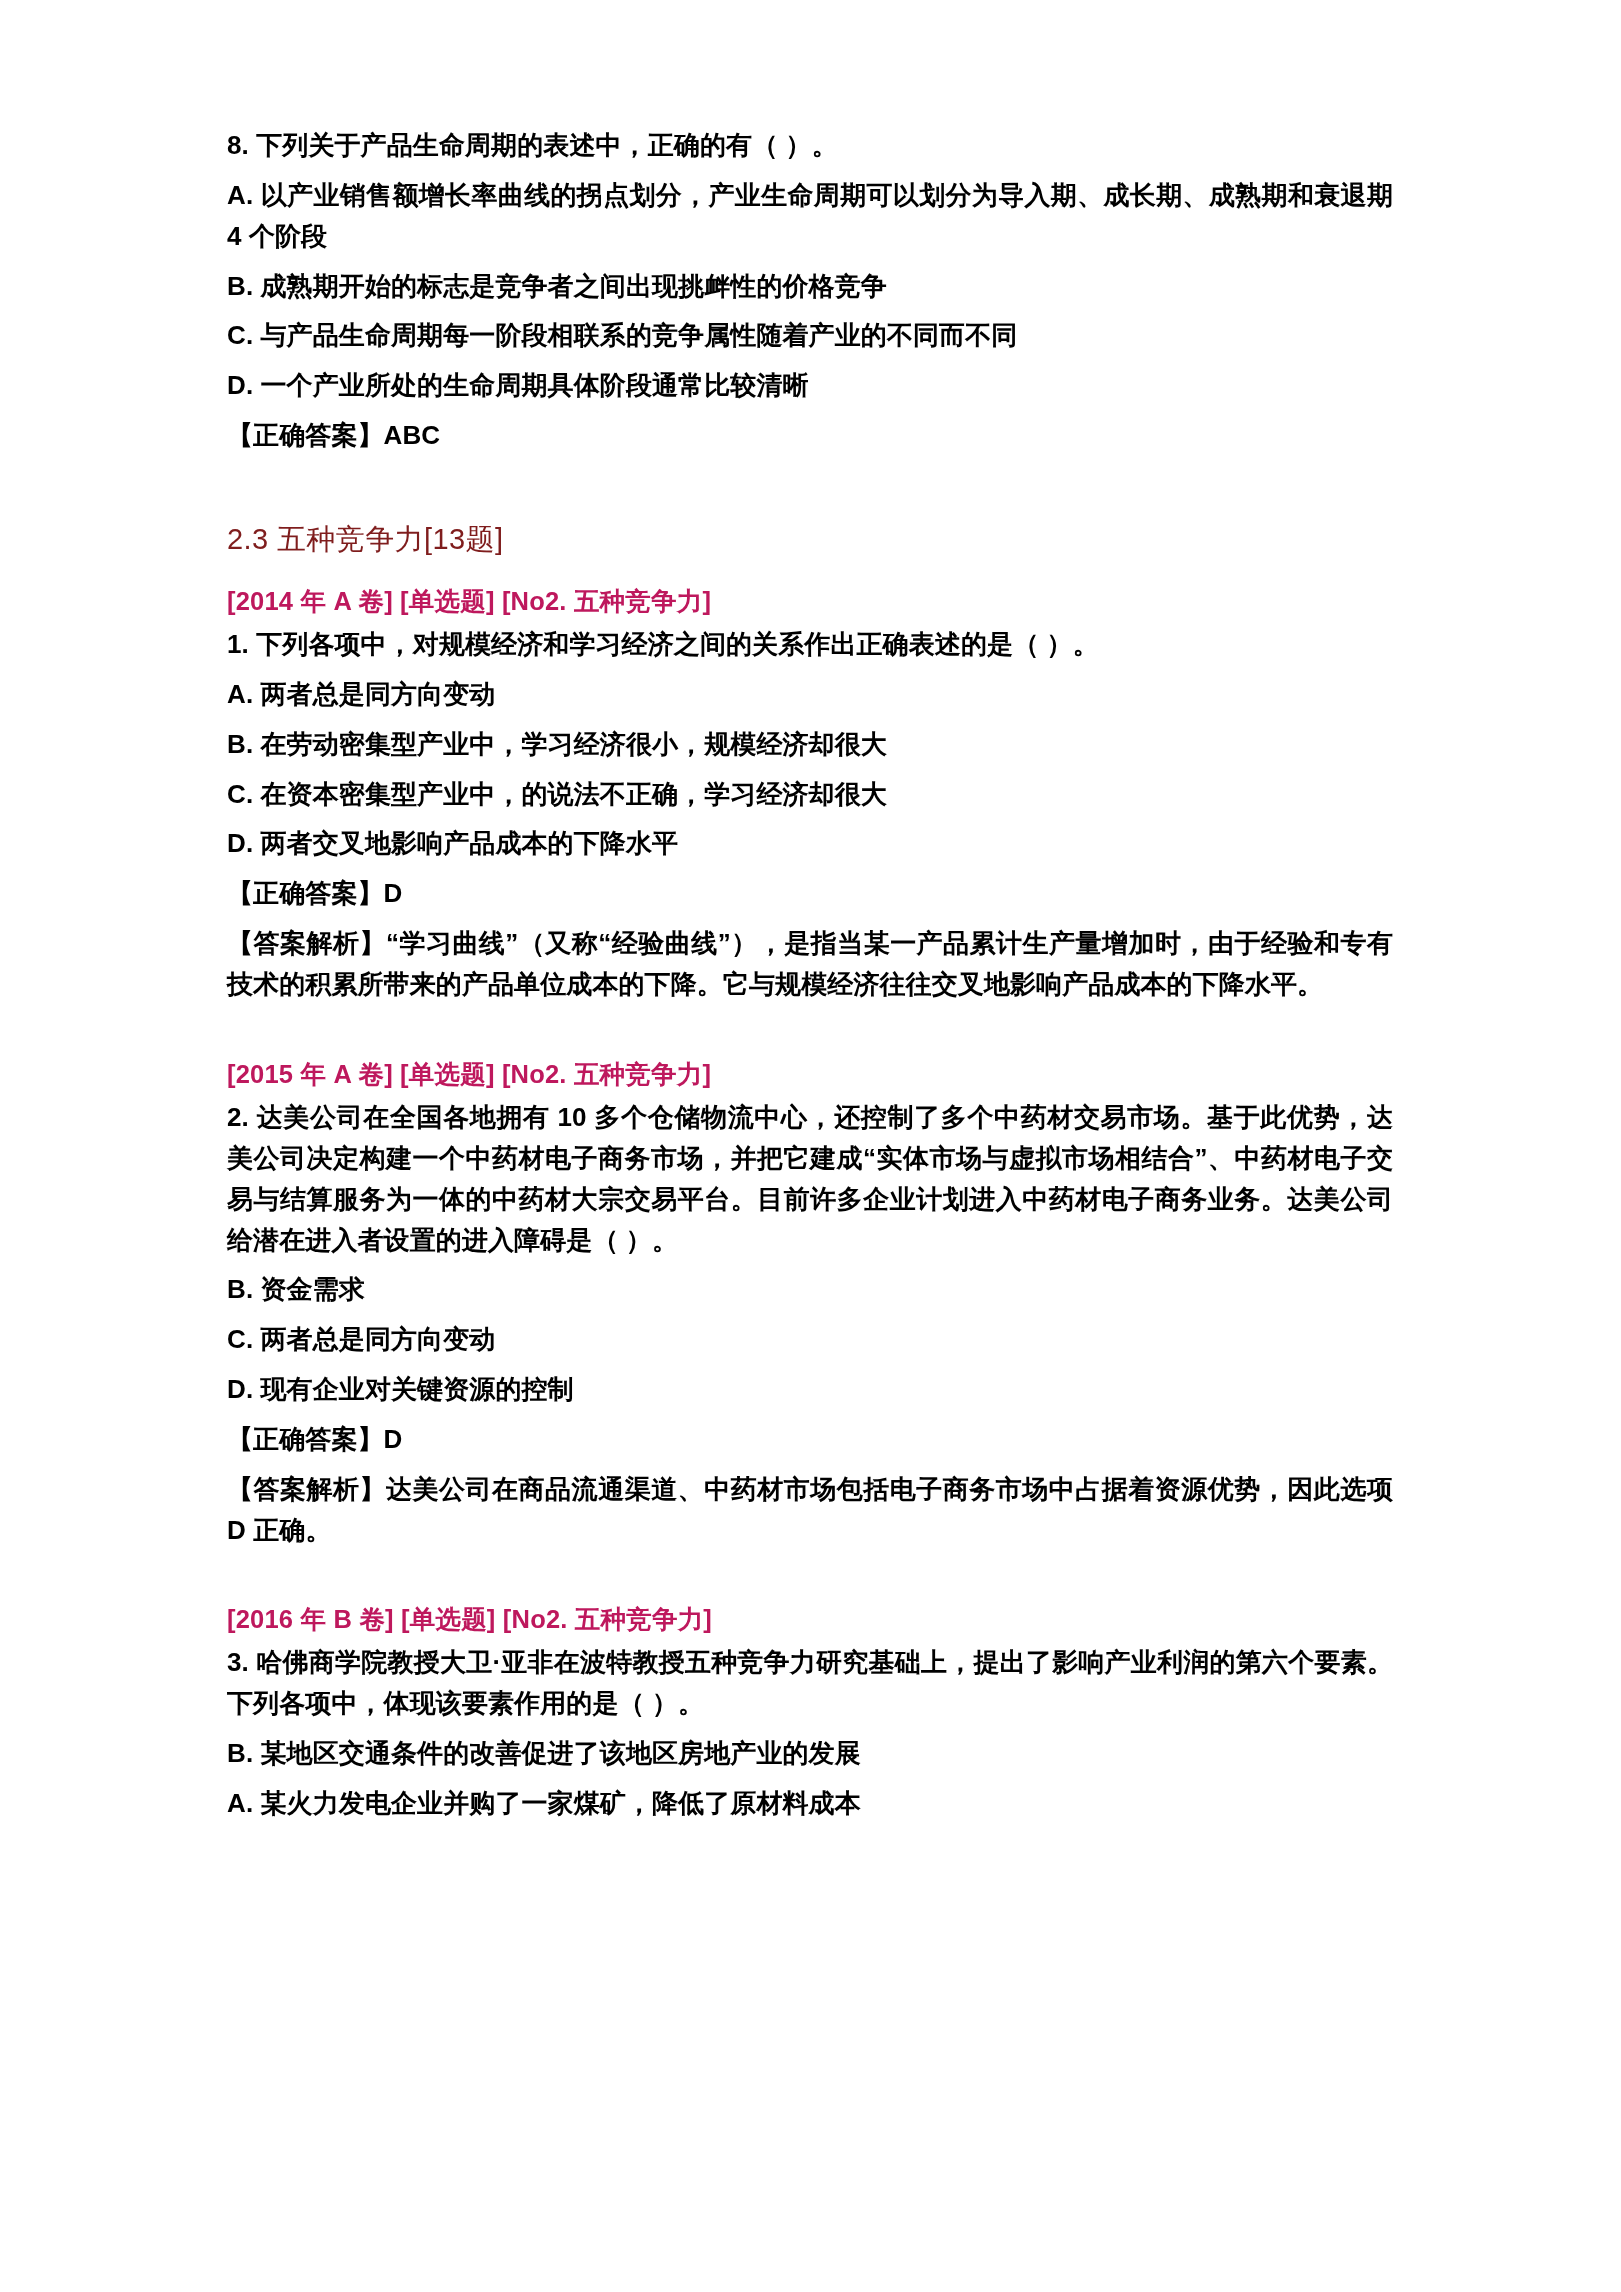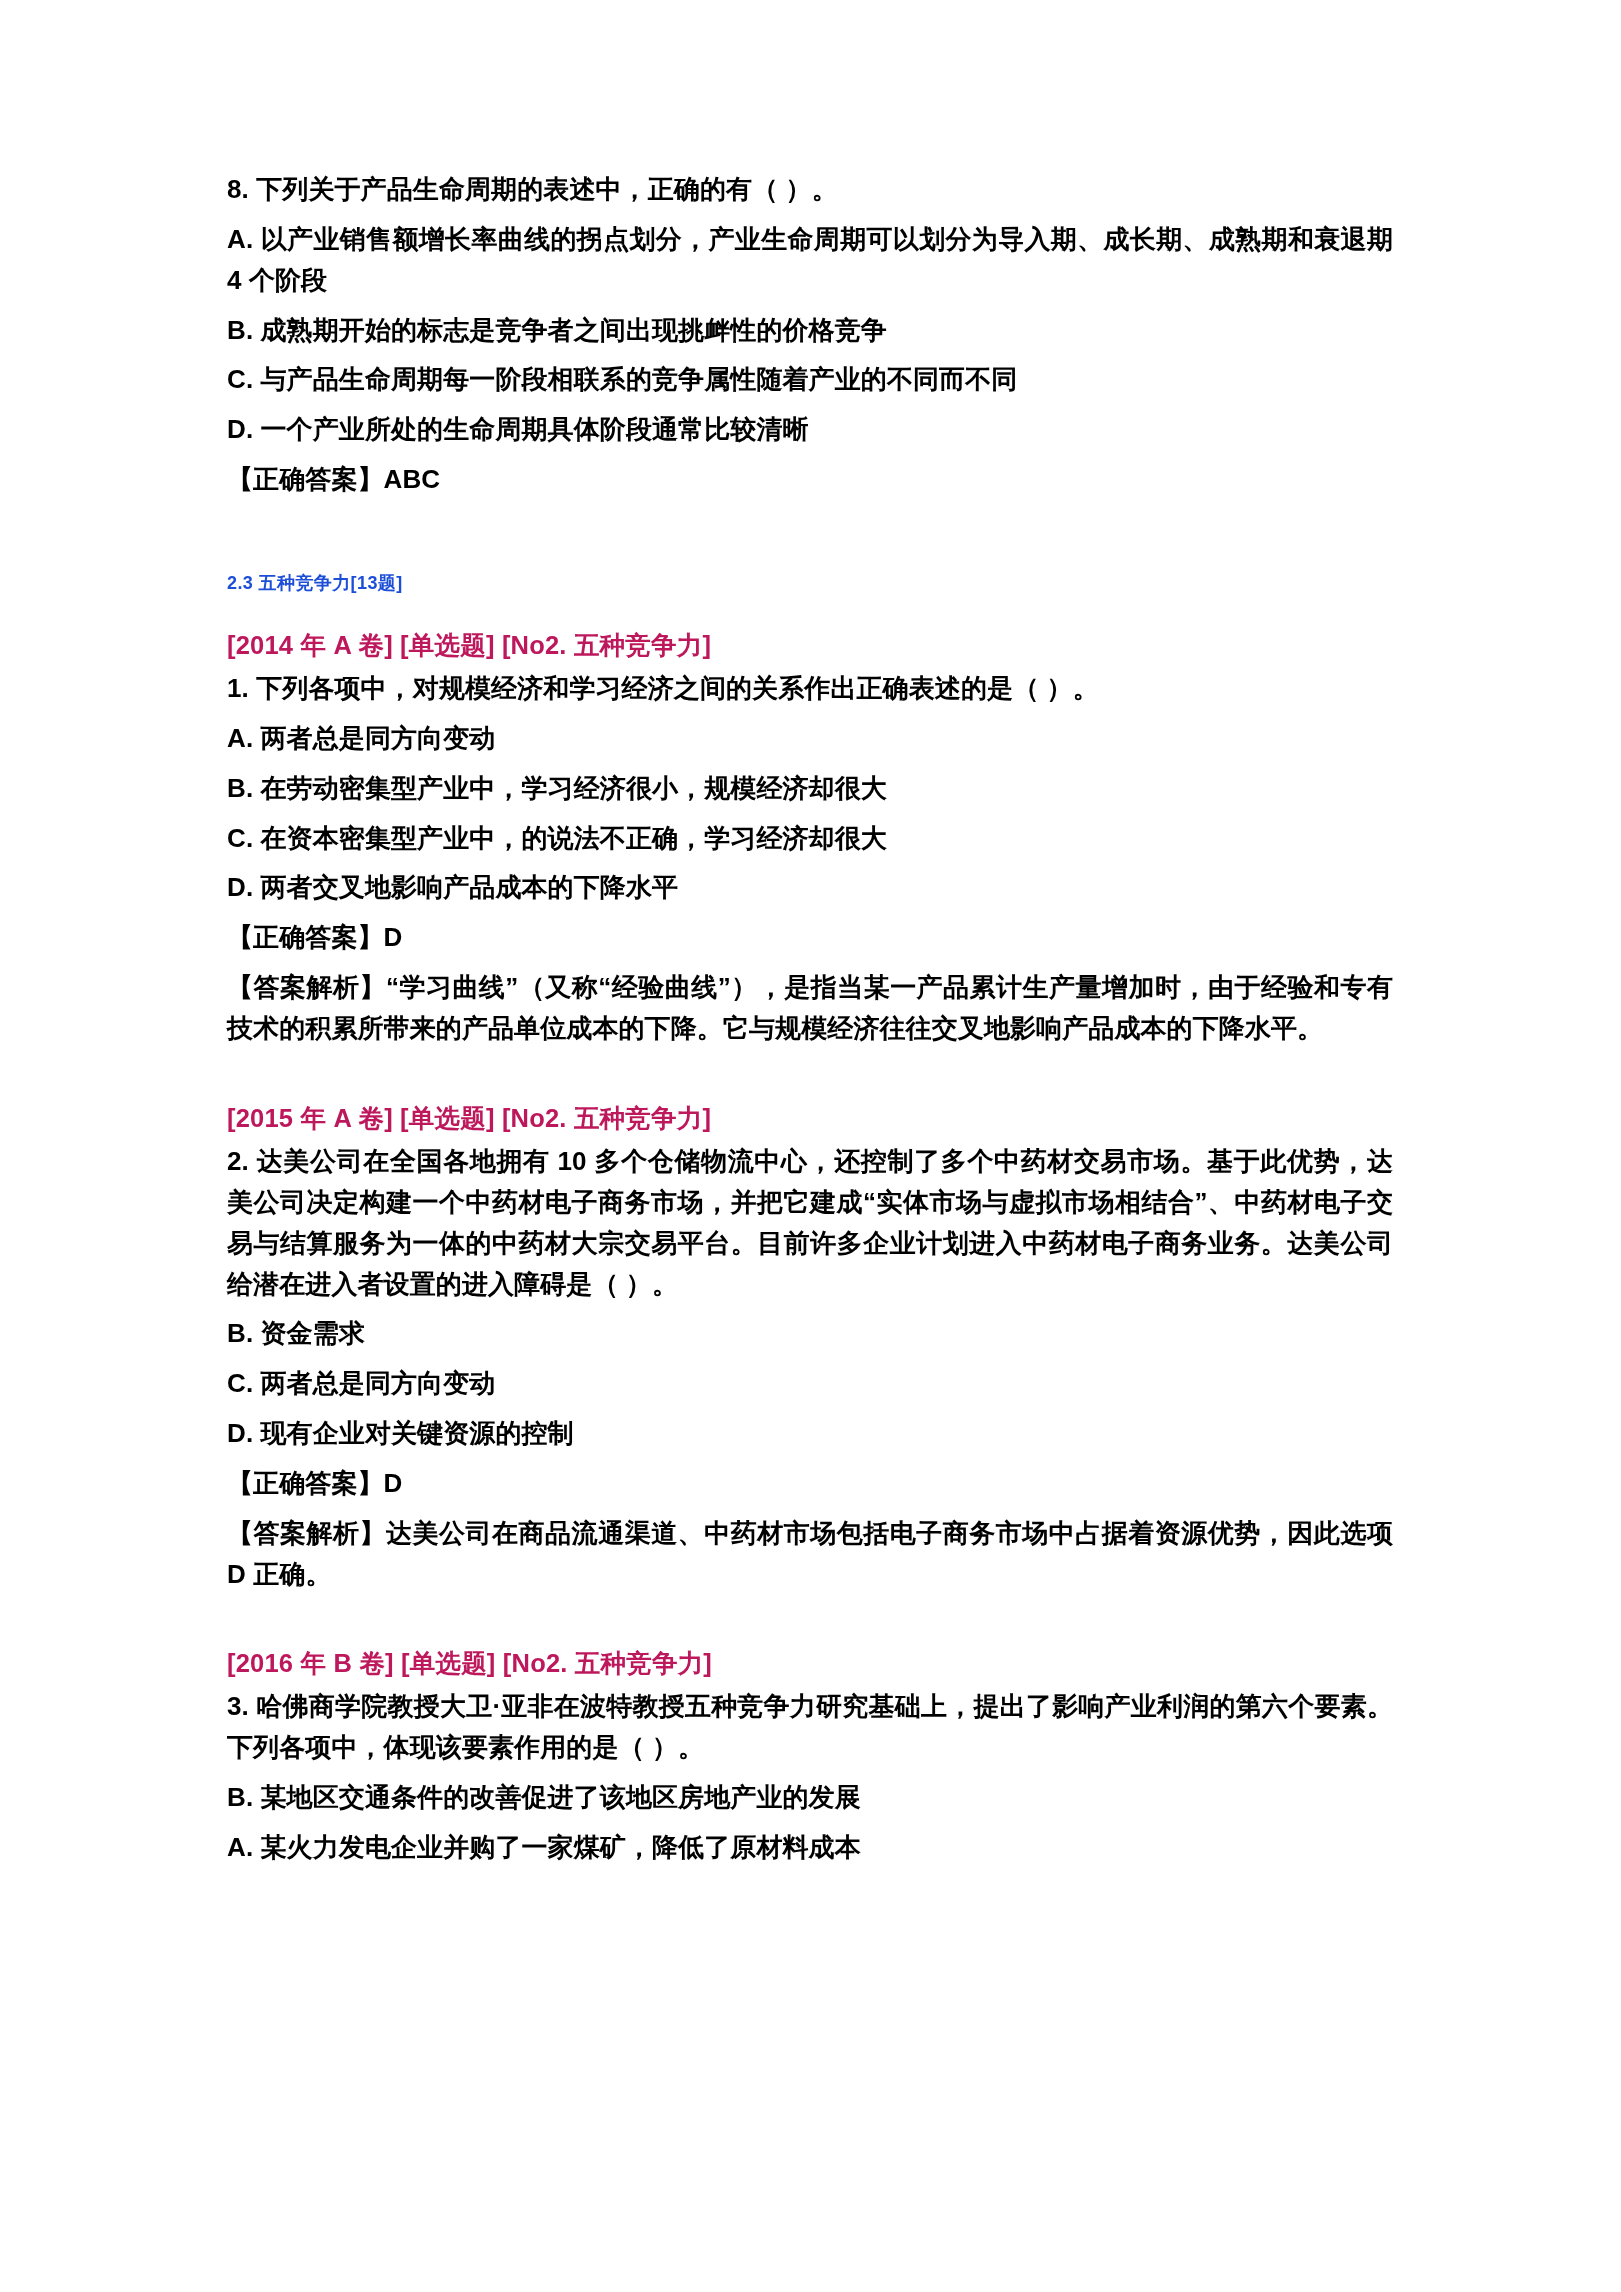--- a/index.html
+++ b/index.html
@@ -9,44 +9,43 @@
   }
   .page {
     position: relative;
     width: 1621px;
     height: 2144px;
     background: #ffffff;
     box-sizing: border-box;
     padding: 125px 227px 4px 227px;
     font-family: "Liberation Sans", "DejaVu Sans", sans-serif;
     overflow: hidden;
-    margin-top: 44px;
   }
   .doc-body {
     width: 1166px;
   }
   .para {
     font-size: 26px;
     line-height: 41px;
     color: #000000;
     font-weight: 700;
     margin: 0 0 8.8px 0;
     text-align: justify;
     text-justify: inter-ideograph;
     letter-spacing: 0.1px;
     word-break: break-word;
   }
   .para.hang {
     text-indent: 0;
   }
   .section-heading {
-    font-size: 18px;
+    font-size: 29px;
     line-height: 39px;
-    font-weight: 700;
-    color: #1d4ed8;
+    font-weight: 400;
+    color: #7f1d1d;
     margin: 0 0 3.9px 0;
     letter-spacing: 0.4px;
   }
   .tag-line {
     font-size: 25.5px;
     line-height: 39px;
     font-weight: 700;
     color: #be185d;
     margin: 0 0 2.9px 0;
     letter-spacing: 0.2px;

